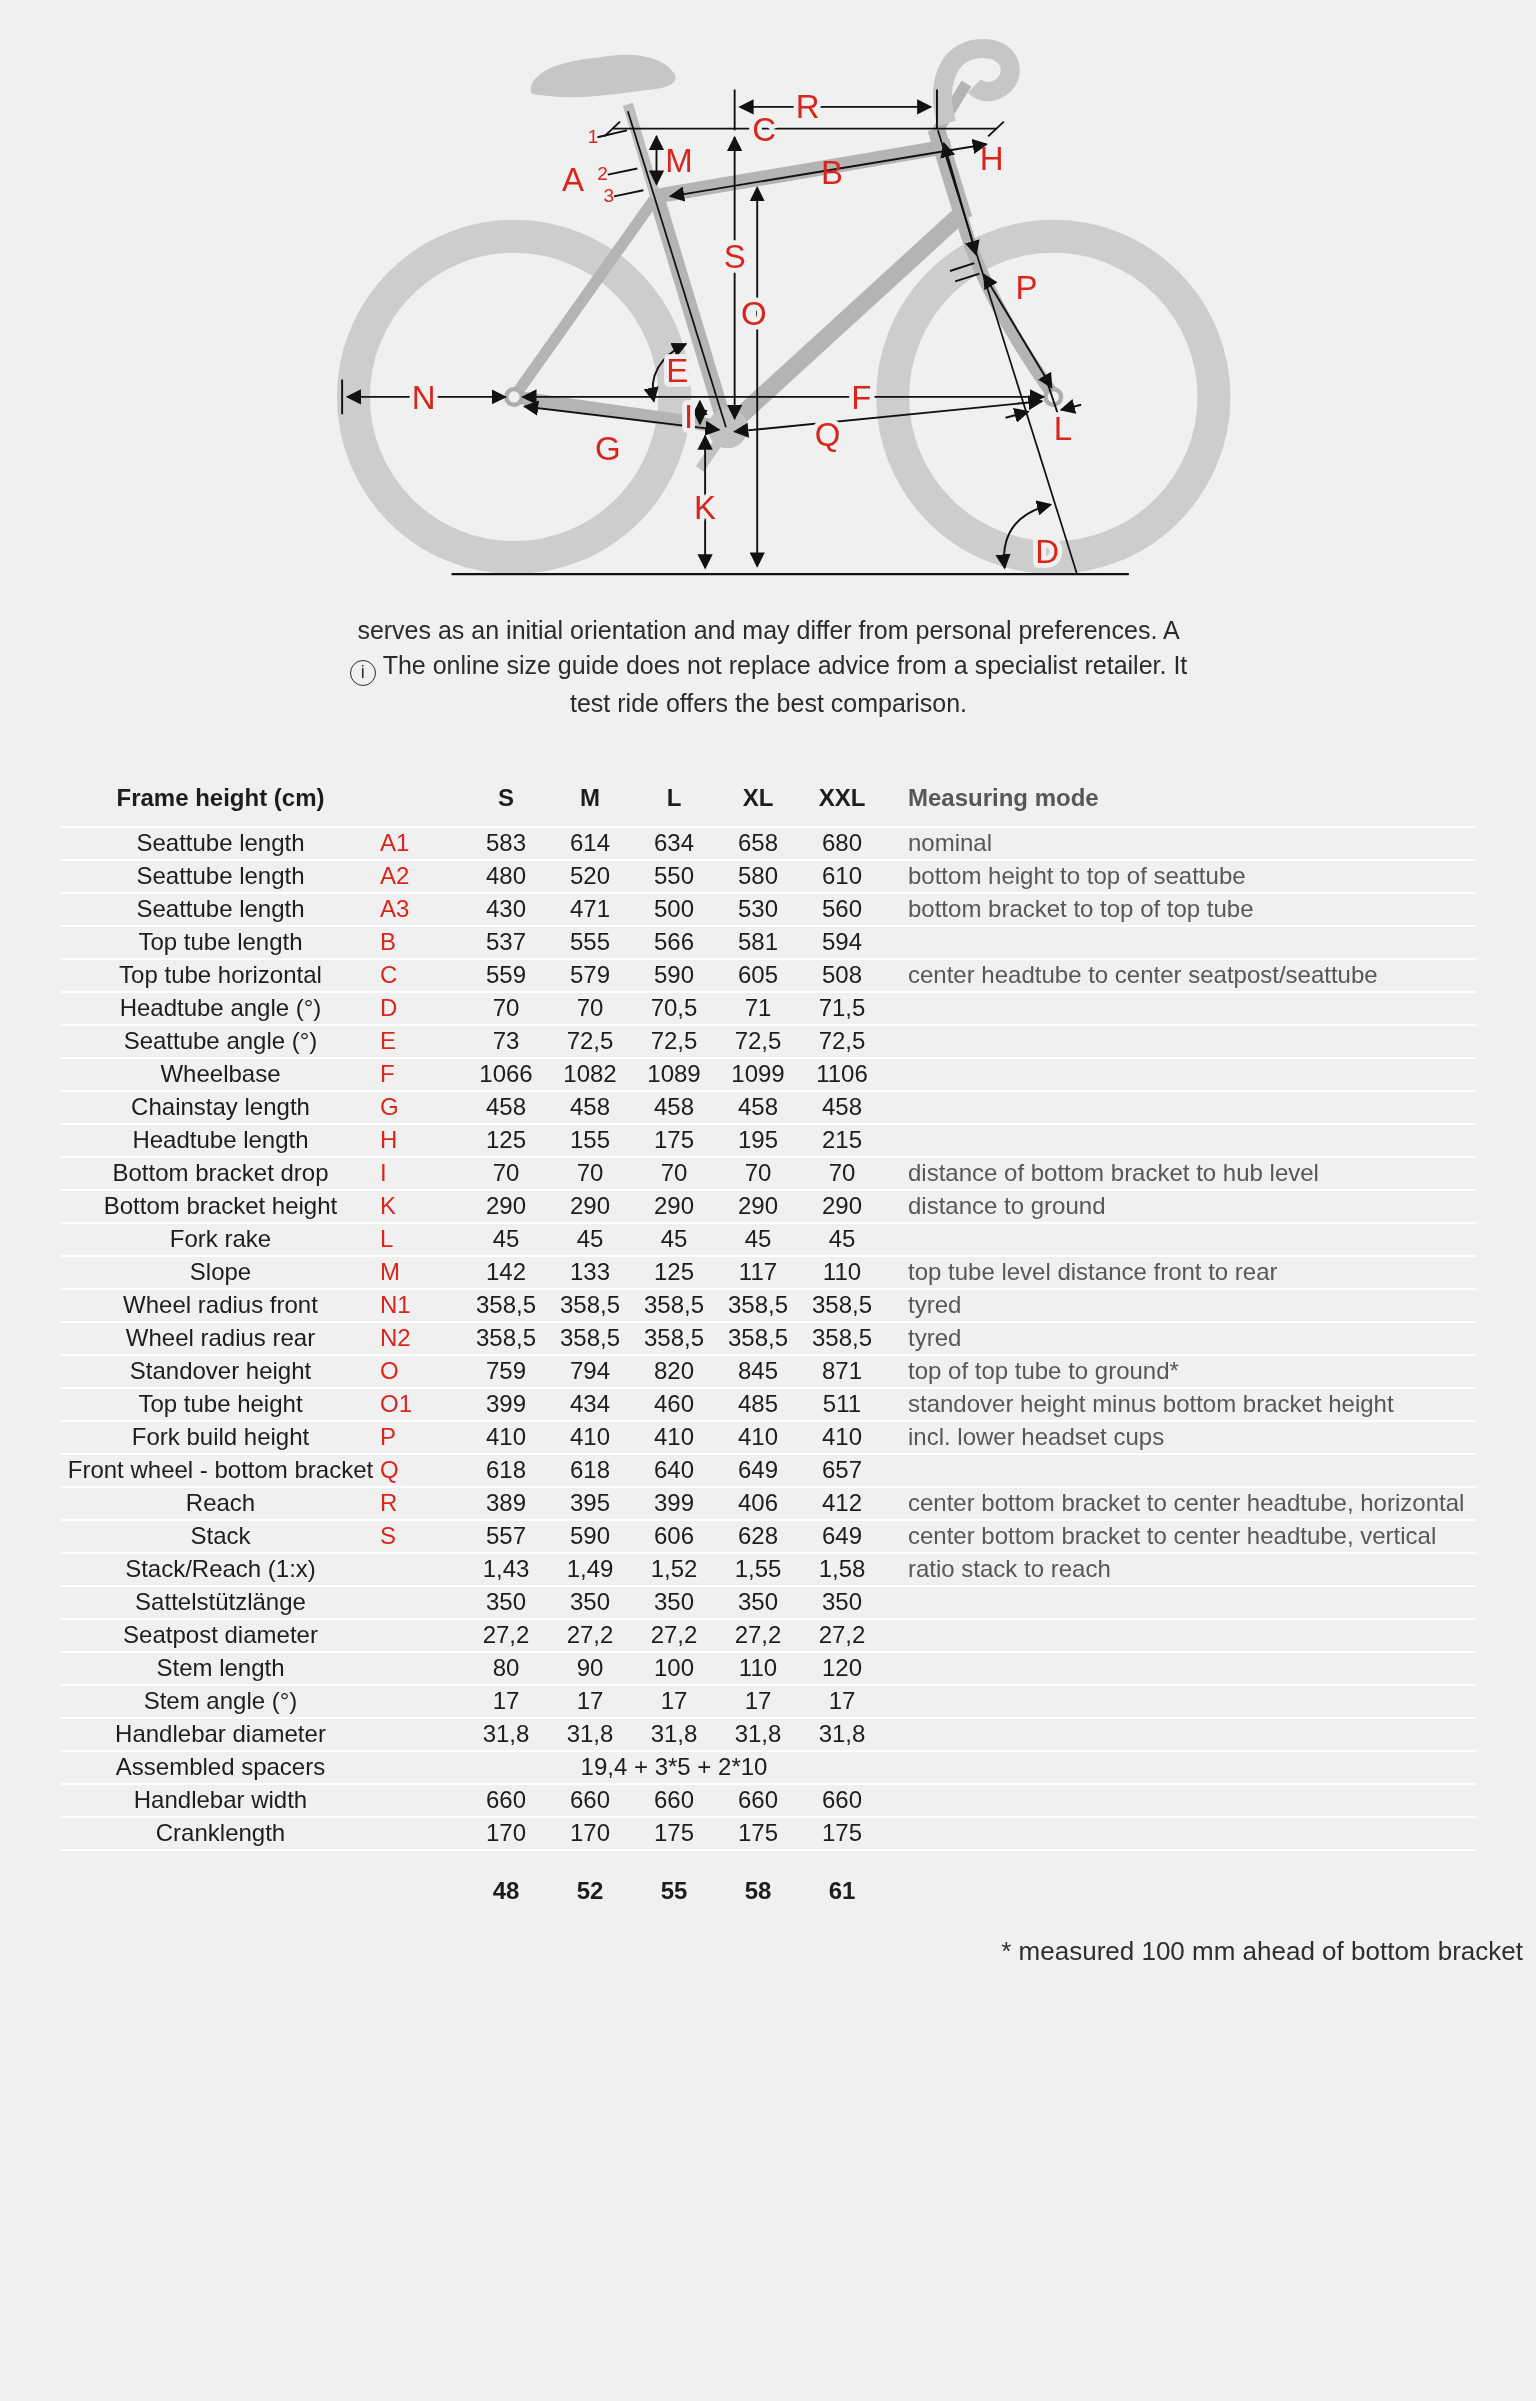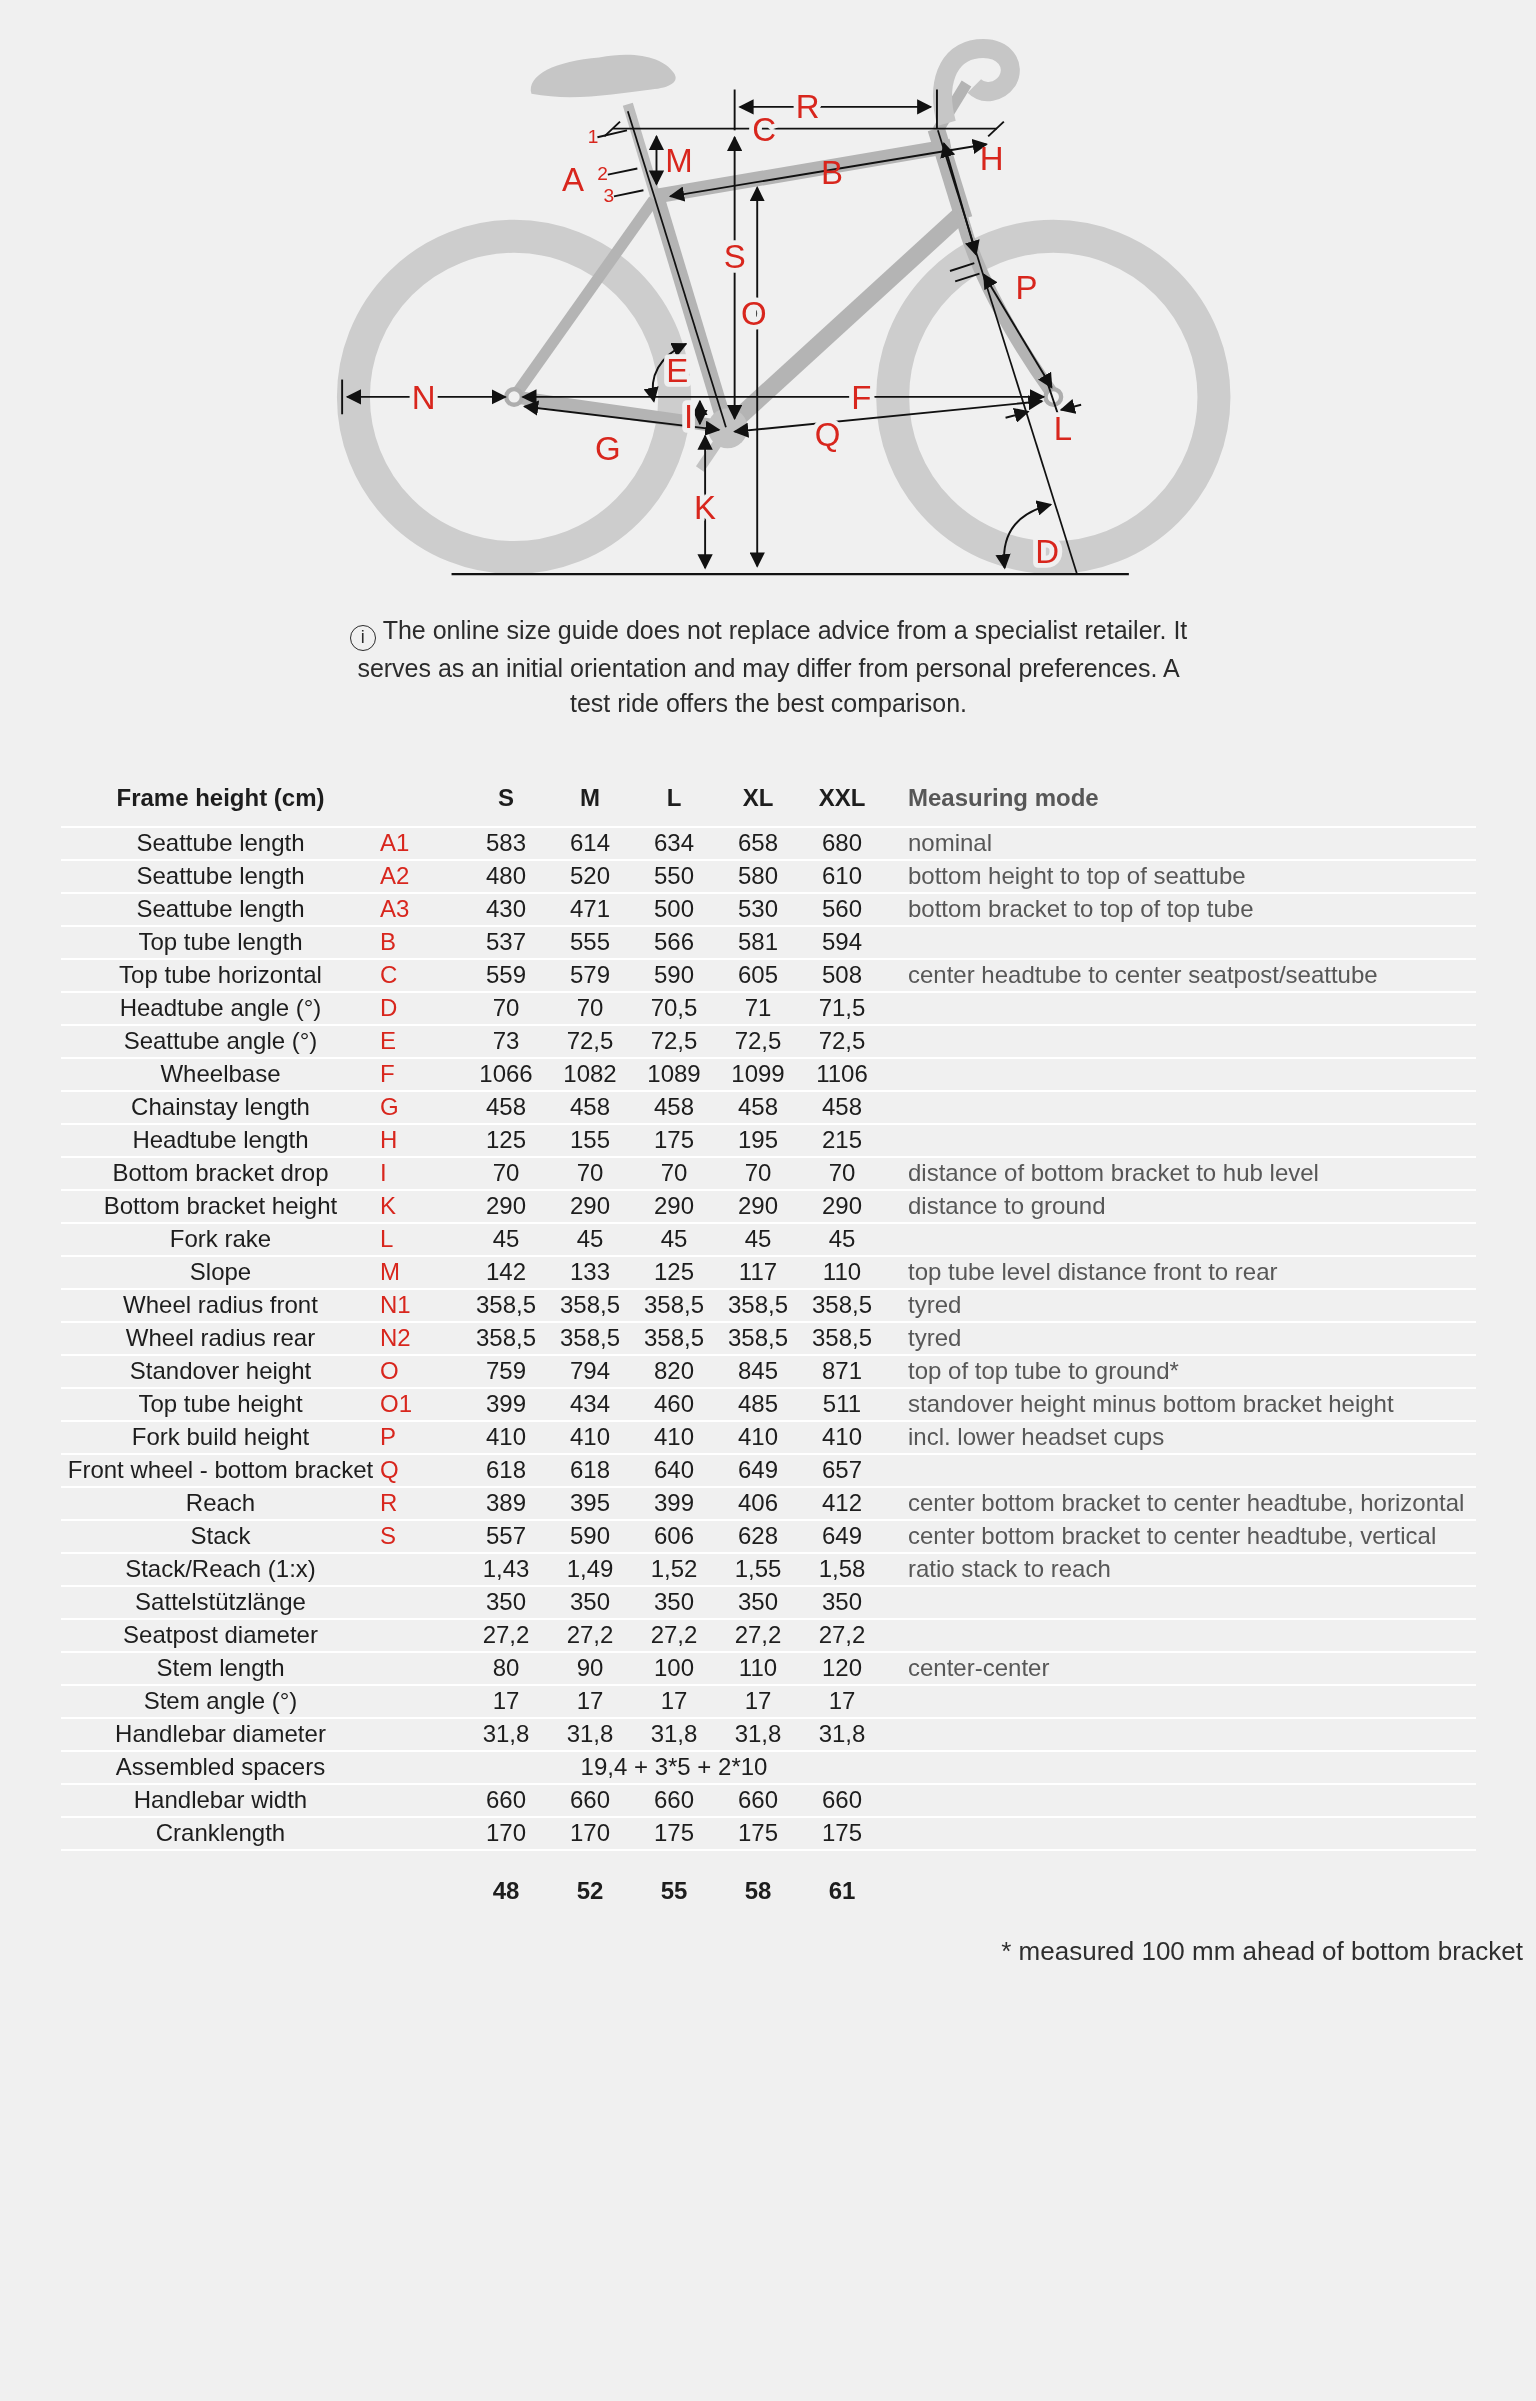--- a/index.html
+++ b/index.html
@@ -138,22 +138,22 @@
         <text x="953" y="514" class="lbl halo">Q</text>
         <text x="700" y="530" class="lbl halo">G</text>
         <text x="1224" y="507" class="lbl halo">L</text>
         <text x="812" y="598" class="lbl halo">K</text>
         <text x="1206" y="648" class="lbl halo">D</text>
       </g>
 </svg>
 </div>
 
 <div class="note">
+  <div class="line">serves as an initial orientation and may differ from personal preferences. A</div>
   <div class="line"><span class="circle-i">i</span><span>The online size guide does not replace advice from a specialist retailer. It</span></div>
-  <div class="line">serves as an initial orientation and may differ from personal preferences. A</div>
   <div class="line">test ride offers the best comparison.</div>
 </div>
 
 <div class="geo">
   <div class="grid hdr">
     <div class="c-label">Frame height (cm)</div>
     <div class="c-letter"></div>
     <div class="c-val">S</div>
     <div class="c-val">M</div>
     <div class="c-val">L</div>
@@ -414,21 +414,20 @@
         <div class="c-mode"></div>
       </div>
       <div class="grid row">
         <div class="c-label">Stem length</div>
         <div class="c-letter"></div>
         <div class="c-val">80</div>
         <div class="c-val">90</div>
         <div class="c-val">100</div>
         <div class="c-val">110</div>
         <div class="c-val">120</div>
-        <div class="c-mode">center-center</div>
       </div>
       <div class="grid row">
         <div class="c-label">Stem angle (°)</div>
         <div class="c-letter"></div>
         <div class="c-val">17</div>
         <div class="c-val">17</div>
         <div class="c-val">17</div>
         <div class="c-val">17</div>
         <div class="c-val">17</div>
         <div class="c-mode"></div>

